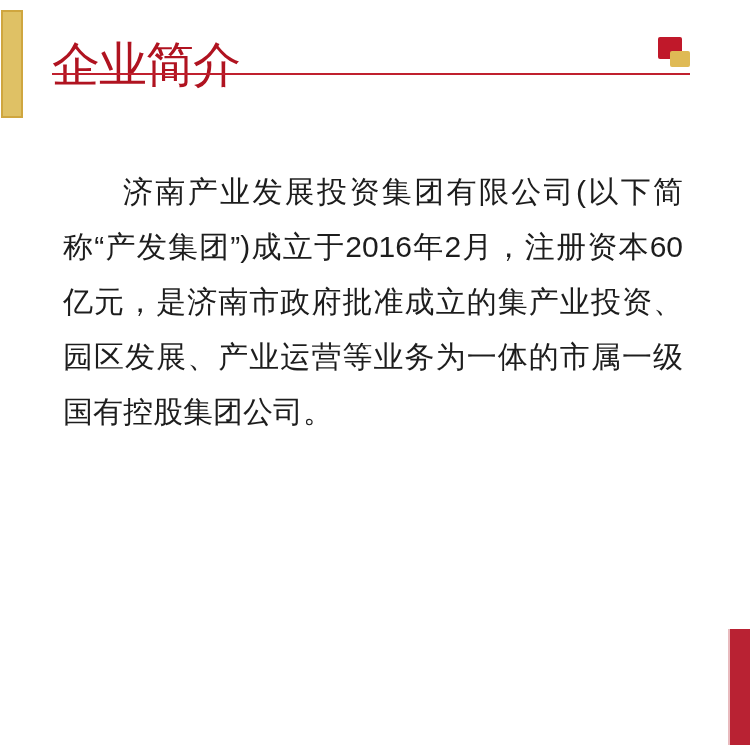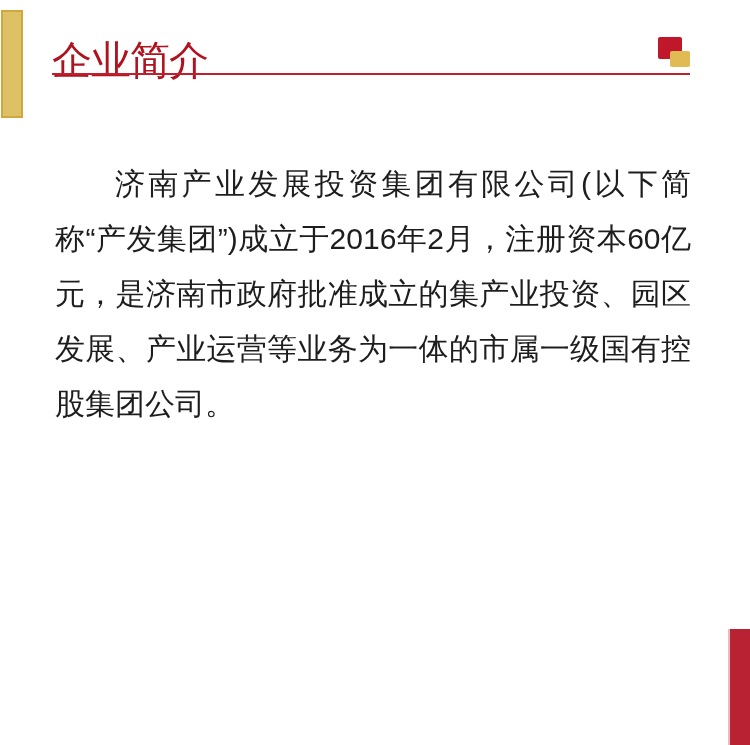--- a/index.html
+++ b/index.html
@@ -25,21 +25,21 @@
     box-sizing: border-box;
     background: #dfc165;
     border: 2px solid #cfa63f;
   }
 
   
   .page-title {
     position: absolute;
     left: 52px;
     top: 8px;
-    font-size: 40px;
+    font-size: 48px;
     line-height: 50px;
     font-weight: 400;
     letter-spacing: -1px;
     color: #b01320;
     white-space: nowrap;
     text-align: right;
   }
 
   
   .title-underline {
@@ -78,21 +78,21 @@
     position: absolute;
     left: 55px;
     top: 156px;
     width: 636px;
     color: #1d1d1d;
     font-size: 30px;
     line-height: 55px;
     text-align: justify;
   }
   .content p {
-    margin: 0;
+    margin: 8px;
     padding: 0;
     text-indent: 2em;
   }
 
   
   .red-bar {
     position: absolute;
     left: 728px;
     top: 629px;
     width: 22px;

